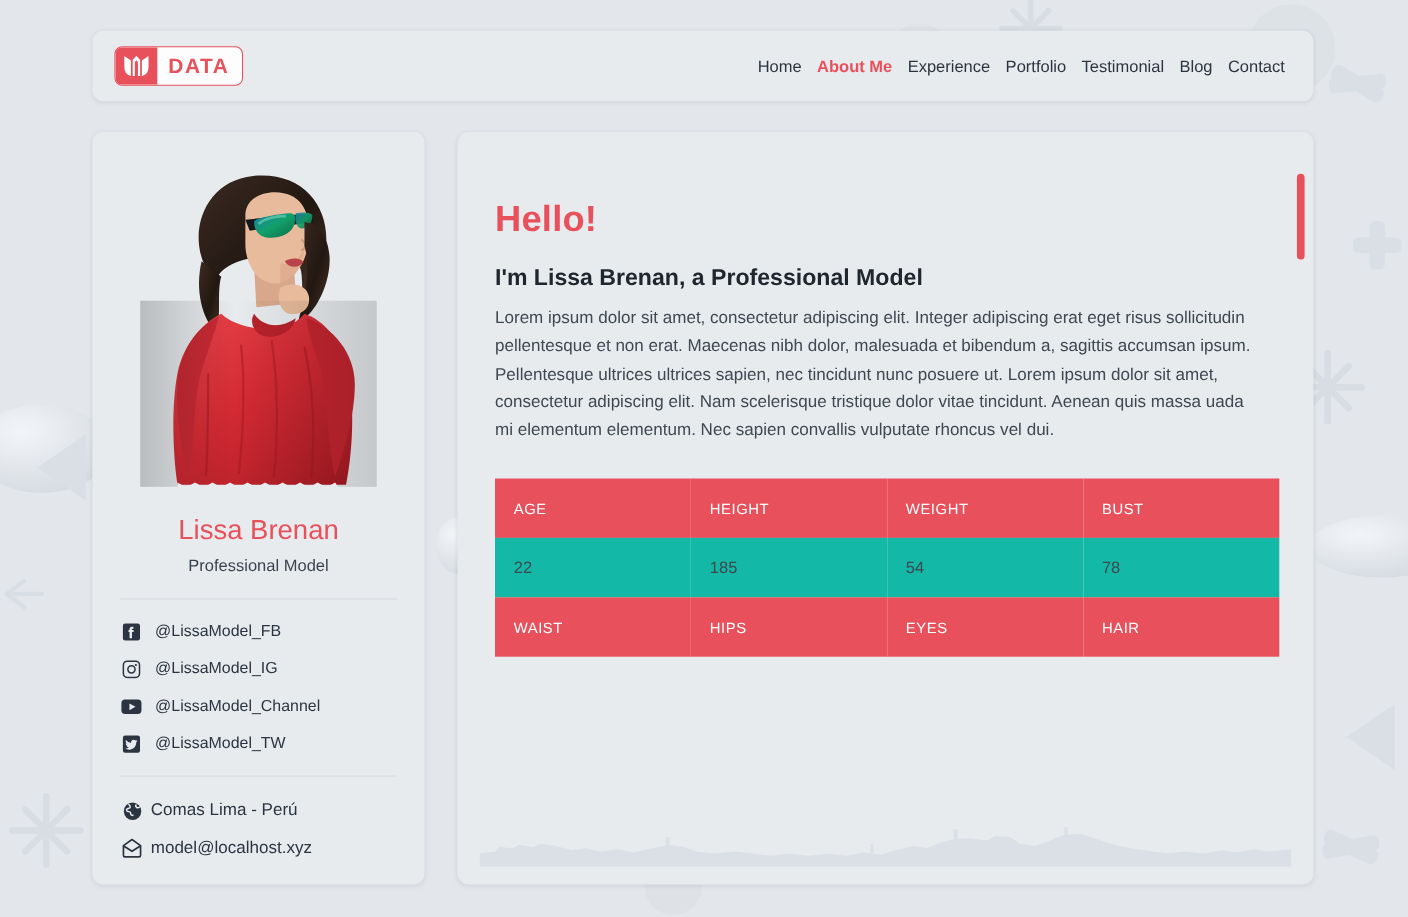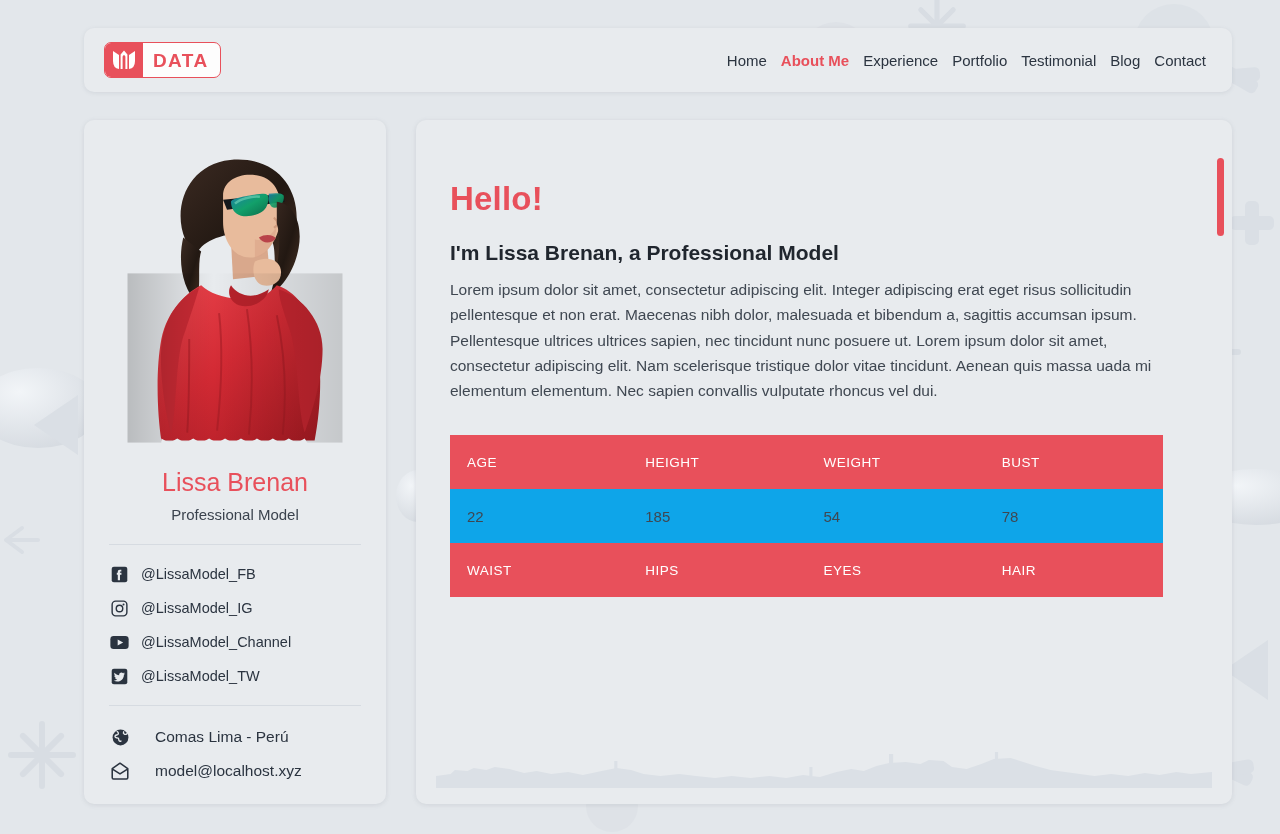--- a/index.html
+++ b/index.html
@@ -23,21 +23,21 @@
     z-index: 0;
     pointer-events: none;
   }
 
   
   .page {
     position: relative;
     z-index: 2;
     width: 1280px;
     height: 834px;
-    padding: 28px 48px 30px 84px;
+    padding: 28px 86px 30px 84px;
   }
 
   
   .navbar {
     height: 64px;
     background: #e8ebee;
     border-radius: 10px;
     box-shadow: 0 1px 4px rgba(90,100,115,.13);
     display: flex;
     align-items: center;
@@ -151,21 +151,21 @@
     align-items: center;
     justify-content: center;
     flex: 0 0 20px;
   }
   .link-row .ico svg { display: block; }
   .link-row .txt {
     font-size: 14.5px;
     color: #2b3440;
     white-space: nowrap;
   }
-  .contact-list .link-row { height: 34px; gap: 24px; align-items: center; }
+  .contact-list .link-row { height: 34px; gap: 6px; align-items: center; }
   .contact-list .link-row .txt { font-size: 15.5px; color: #2b3440; }
   .contact-list .ico { width: 22px; flex: 0 0 22px; }
 
   
   .main-panel {
     flex: 1;
     background: #e8ebee;
     border-radius: 10px;
     box-shadow: 0 1px 5px rgba(90,100,115,.14);
     position: relative;
@@ -207,21 +207,21 @@
   }
   .spec-table th {
     background: #e8505b;
     color: #ffffff;
     font-size: 13.5px;
     font-weight: 400;
     letter-spacing: .5px;
     height: 54px;
   }
   .spec-table td {
-    background: #0ea5e9;
+    background: #14b8a6;
     color: #3f4751;
     font-size: 15px;
     height: 54px;
   }
 
   
   .scroll-track {
     position: absolute;
     top: 18px;
     right: 8px;

